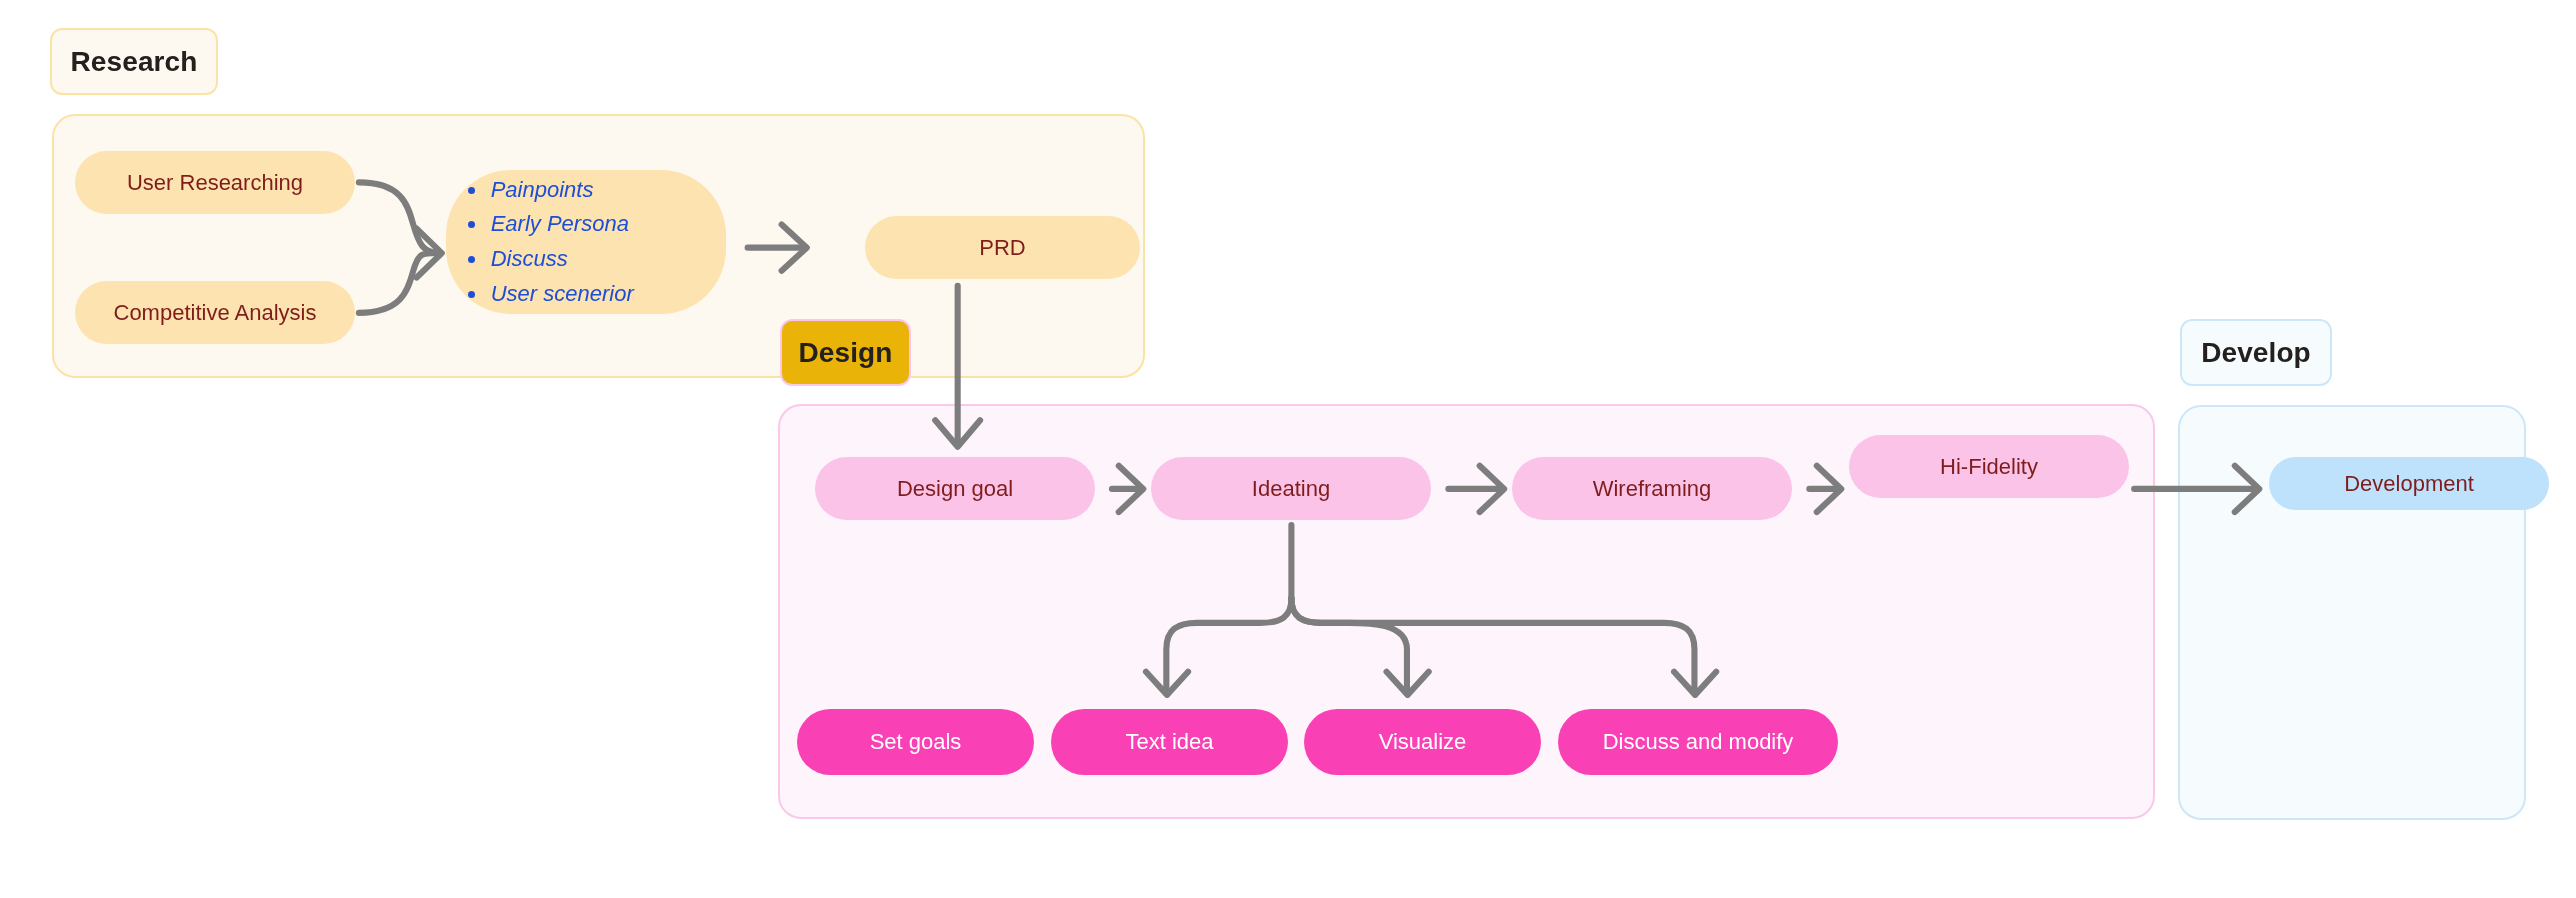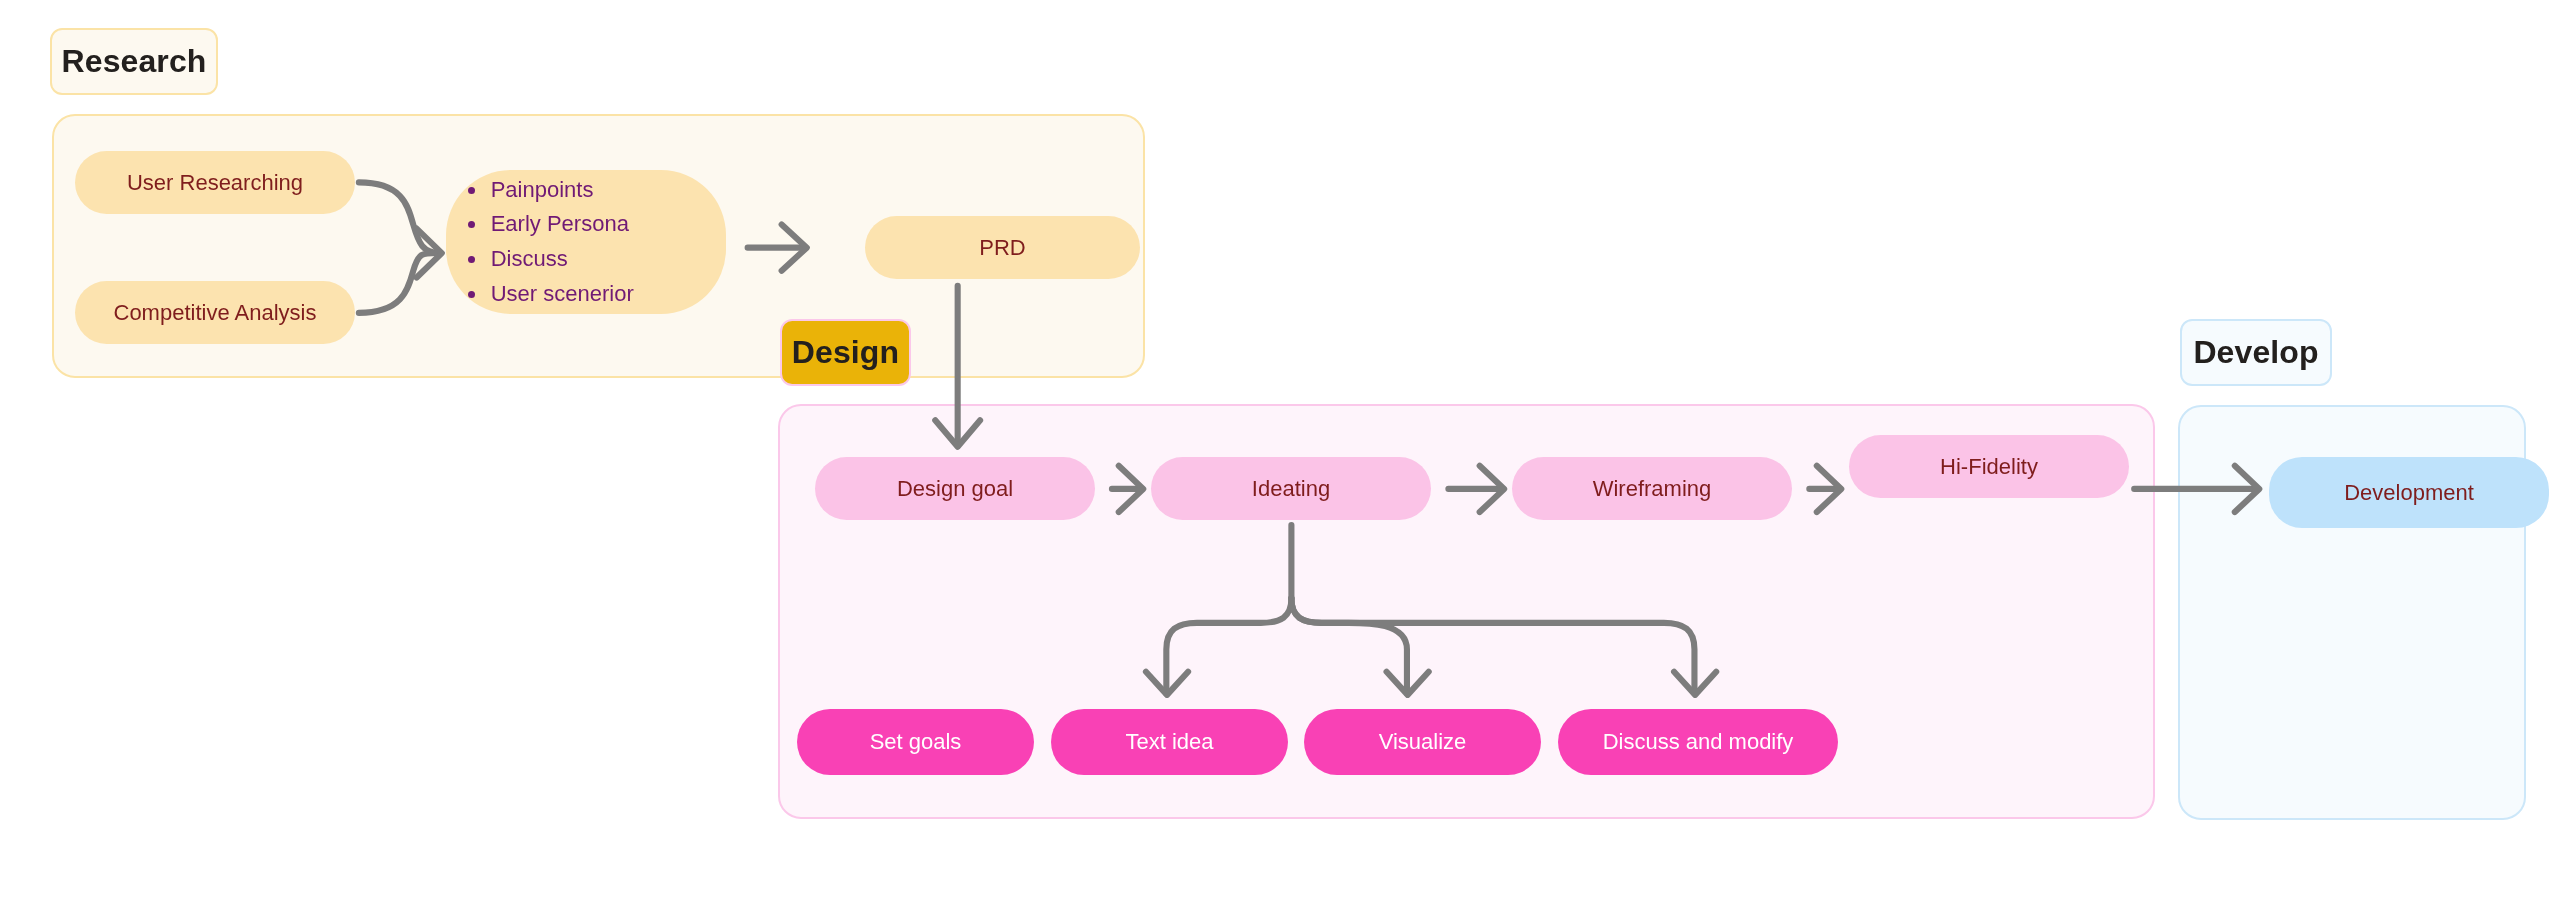--- a/index.html
+++ b/index.html
@@ -46,21 +46,21 @@
 
   
   .badge {
     position: absolute;
     box-sizing: border-box;
     border-radius: 12.2px;
     display: flex;
     align-items: center;
     justify-content: center;
     font-weight: bold;
-    font-size: 32px;
+    font-size: 28px;
     color: #23201e;
     letter-spacing: 0.1px;
   }
   .badge-research {
     left: 50px; top: 28px;
     width: 168px; height: 67px;
     background: #FDF9F0;
     border: 2px solid #FBE3A6;
   }
   .badge-design {
@@ -105,31 +105,32 @@
     box-sizing: border-box;
     display: flex;
     align-items: center;
   }
   .bullet-bubble ul {
     margin: 0;
     padding-left: 42px;
     list-style: disc;
     font-size: 22px;
     line-height: 1.57;
-    color: #701a75;
+    color: #1d4ed8;
+    font-style: italic;
   }
   .bullet-bubble li { padding-left: 2.7px; }
 
   .n-prd { left: 865px; top: 216px; width: 275px; height: 63px; }
 
   .n-design-goal  { left: 815px; top: 457px; width: 280px; height: 63px; }
   .n-ideating     { left: 1151px; top: 457px; width: 280px; height: 63px; }
   .n-wireframing  { left: 1512px; top: 457px; width: 280px; height: 63px; }
   .n-hifidelity   { left: 1849px; top: 435px; width: 280px; height: 63px; }
-  .n-development  { left: 2269px; top: 457px; width: 280px; height: 71px; }
+  .n-development  { left: 2269px; top: 457px; width: 280px; height: 53px; }
 
   .n-set-goals    { left: 797px; top: 709px; width: 237px; height: 66px; }
   .n-text-idea    { left: 1051px; top: 709px; width: 237px; height: 66px; }
   .n-visualize    { left: 1304px; top: 709px; width: 237px; height: 66px; }
   .n-discuss      { left: 1558px; top: 709px; width: 280px; height: 66px; }
 
   
   #arrows {
     position: absolute;
     left: 0; top: 0;

